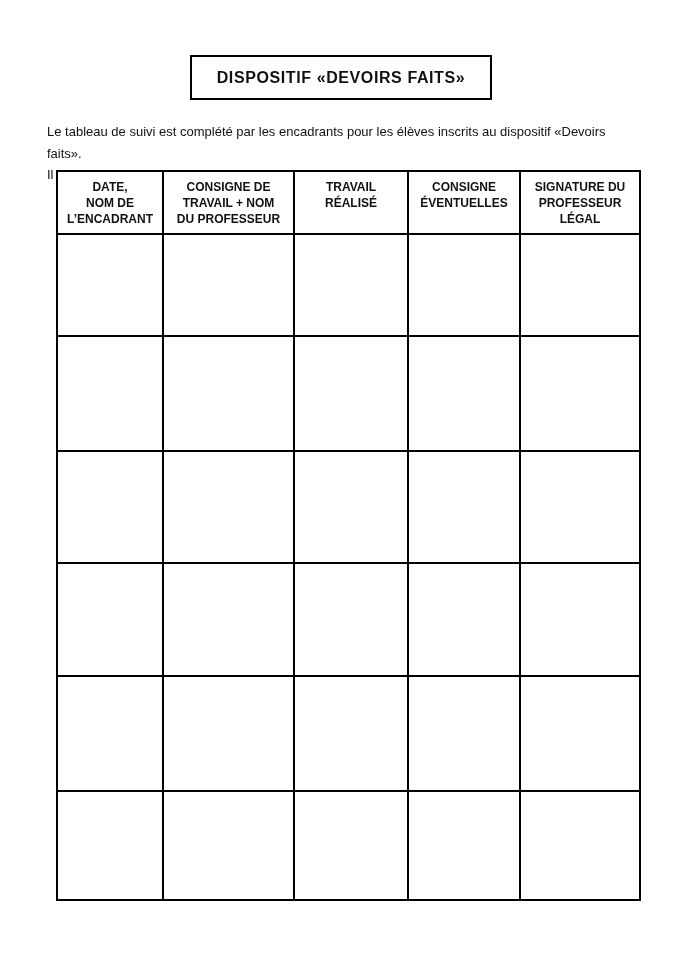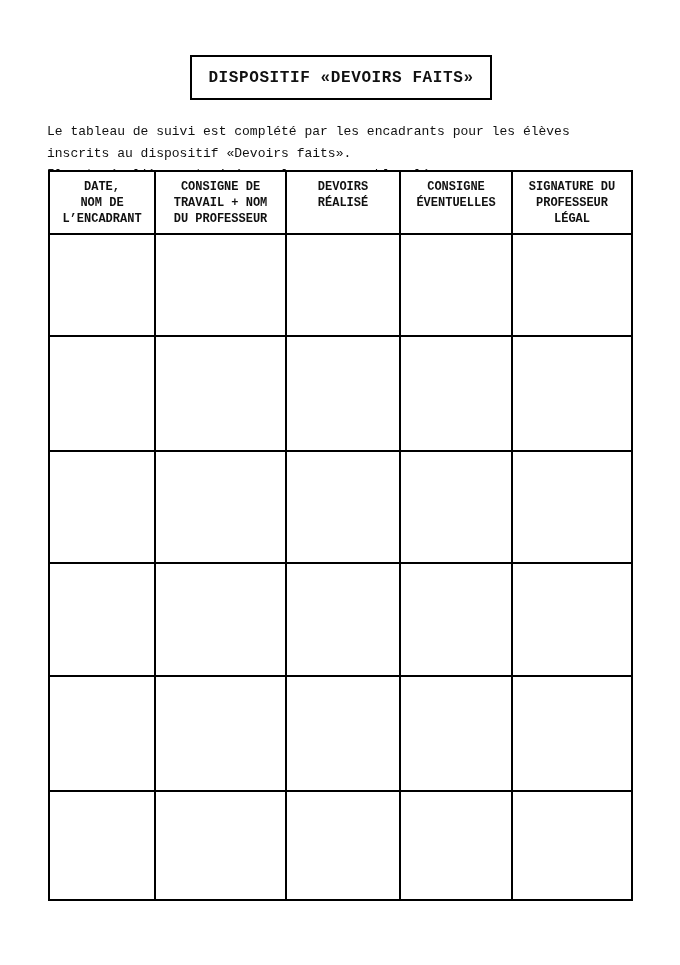--- a/index.html
+++ b/index.html
@@ -5,21 +5,21 @@
   html, body {
     margin: 0;
     padding: 0;
     background: #ffffff;
   }
   .page {
     position: relative;
     width: 680px;
     height: 965px;
     background: #ffffff;
-    font-family: Liberation Mono, monospace;
+    font-family: Liberation Sans, sans-serif;
     color: #111111;
     overflow: hidden;
   }
   .title-box {
     position: absolute;
     top: 55px;
     left: 190px;
     width: 302px;
     height: 45px;
     box-sizing: border-box;
@@ -40,21 +40,21 @@
     left: 47px;
     width: 590px;
     margin: 0;
     font-size: 13px;
     line-height: 21.5px;
     white-space: pre-line;
   }
   table.tracking {
     position: absolute;
     top: 170px;
-    left: 48px;
+    left: 56px;
     width: 583px;
     border-collapse: collapse;
     table-layout: fixed;
   }
   table.tracking th,
   table.tracking td {
     border: 2px solid #000000;
     background: #ffffff;
   }
   table.tracking th {
@@ -99,21 +99,21 @@
       <col style="width:120px">
     </colgroup>
     <thead>
       <tr>
         <th>DATE,
 NOM DE
 L’ENCADRANT</th>
         <th>CONSIGNE DE
 TRAVAIL + NOM
 DU PROFESSEUR</th>
-        <th>DEVOIRS
+        <th>TRAVAIL
 RÉALISÉ</th>
         <th>CONSIGNE
 ÉVENTUELLES</th>
         <th>SIGNATURE DU
 PROFESSEUR
 LÉGAL</th>
       </tr>
     </thead>
     <tbody>
       <tr class="body-row-0">

